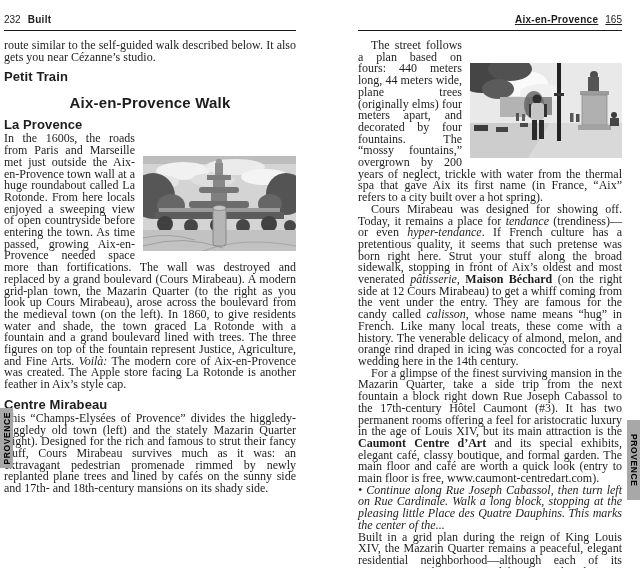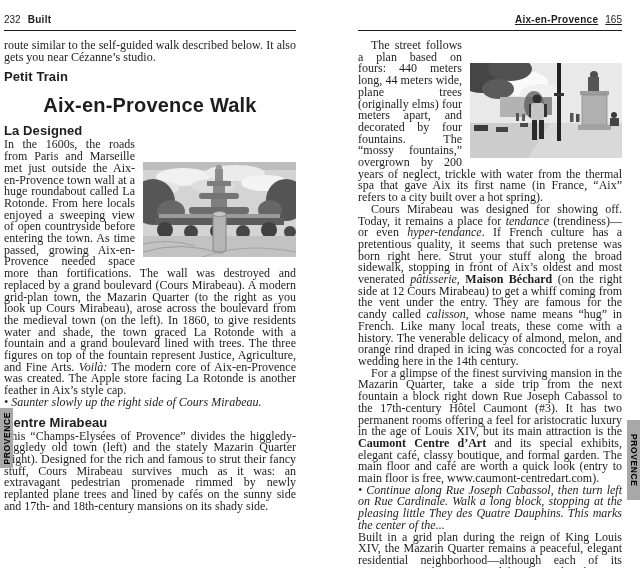--- a/index.html
+++ b/index.html
@@ -23,21 +23,21 @@
 
   .content p{margin:0;font-size:12px;line-height:11.7px;text-align:justify;}
   .content p.bullet{font-style:italic;}
   .content p.indent{text-indent:13px;}
   .sec-h{
     font-family:"Liberation Sans", sans-serif;font-weight:700;
     font-size:13px;margin:6px 0 1px;letter-spacing:.1px;
   }
   .walk-h{
     font-family:"Liberation Sans", sans-serif;font-weight:700;
-    font-size:20px;text-align:center;margin:10px 0 5px;letter-spacing:.2px;
+    font-size:15px;text-align:center;margin:10px 0 5px;letter-spacing:.2px;
   }
 
   .figwrap{float:right;margin:23px 0 3px 8px;line-height:0;}
   .figwrap svg{display:block;}
 
   .side-tab{
     position:absolute;background:#a8a8a8;color:#000;
     font-family:"Liberation Sans", sans-serif;font-weight:700;
     font-size:8.5px;letter-spacing:.6px;
     display:flex;align-items:center;justify-content:center;
@@ -54,21 +54,21 @@
 
   <div class="page left">
     <div class="running-header">
       <span class="pgnum">232</span>
       <span class="pgtitle">Built</span>
     </div>
     <div class="content">
         <p class="body"><span>route similar to the self-guided walk described below. It also gets you near Cézanne’s studio.</span></p>
         <div class="sec-h">Petit Train</div>
         <div class="walk-h">Aix-en-Provence Walk</div>
-        <div class="sec-h">La Designed</div>
+        <div class="sec-h">La Provence</div>
         <p class="body">
   <span class="figwrap">
             <svg width="153" height="95" viewBox="0 0 153 95" xmlns="http://www.w3.org/2000/svg">
     <rect width="153" height="95" fill="#d4d4d4"></rect>
     <rect width="153" height="8" fill="#bdbdbd"></rect>
     <ellipse cx="40" cy="15" rx="27" ry="9" fill="#f1f1f1"></ellipse>
     <ellipse cx="92" cy="11" rx="30" ry="8" fill="#ebebeb"></ellipse>
     <ellipse cx="122" cy="21" rx="24" ry="8" fill="#f4f4f4"></ellipse>
     <ellipse cx="18" cy="26" rx="18" ry="7" fill="#e4e4e4"></ellipse>
     <ellipse cx="70" cy="24" rx="22" ry="7" fill="#dedede"></ellipse>
@@ -93,21 +93,20 @@
     <circle cx="147" cy="70" r="6" fill="#474747"></circle>
     <rect y="74" width="153" height="21" fill="#c2c2c2"></rect>
     <path d="M0 90 Q 40 78 80 92" stroke="#9e9e9e" fill="none" stroke-width="1"></path>
     <path d="M60 95 Q 100 80 153 90" stroke="#a6a6a6" fill="none" stroke-width="1"></path>
     <path d="M0 82 Q 26 76 52 84" stroke="#a2a2a2" fill="none" stroke-width="1"></path>
     <rect x="70" y="52" width="13" height="38" rx="3" fill="#b5b5b5" stroke="#878787" stroke-width="1"></rect>
     <ellipse cx="76.5" cy="52" rx="6.5" ry="2.5" fill="#c6c6c6" stroke="#878787" stroke-width="0.8"></ellipse>
   </svg>
           </span>
 <span>In the 1600s, the roads from Paris and Marseille met just outside the Aix-en-Provence town wall at a huge roundabout called La Rotonde. From here locals enjoyed a sweeping view of open countryside before entering the town. As time passed, growing Aix-en-Provence needed space more than fortifications. The wall was destroyed and replaced by a grand boulevard (Cours Mirabeau). A modern grid-plan town, the Mazarin Quarter (to the right as you look up Cours Mirabeau), arose across the boulevard from the medieval town (on the left). In 1860, to give residents water and shade, the town graced La Rotonde with a fountain and a grand boulevard lined with trees. The three figures on top of the fountain represent Justice, Agriculture, and Fine Arts. </span><i>Voilà:</i><span> The modern core of Aix-en-Provence was created. The Apple store facing La Rotonde is another feather in Aix’s style cap.</span></p>
-        <p class="bullet"><span>• Saunter slowly up the right side of Cours Mirabeau.</span></p>
         <div class="sec-h">Centre Mirabeau</div>
         <p class="body"><span>This “Champs-Elysées of Provence” divides the higgledy-piggledy old town (left) and the stately Mazarin Quarter (right). Designed for the rich and famous to strut their fancy stuff, Cours Mirabeau survives much as it was: an extravagant pedestrian promenade rimmed by newly replanted plane trees and lined by cafés on the sunny side and 17th- and 18th-century mansions on its shady side.</span></p>
       </div>
   </div>
 
   <div class="page right">
     <div class="running-header">
       <span class="pgtitle">Aix-en-Provence</span>
       <span class="pgnum">165</span>
     </div>
@@ -146,21 +145,21 @@
     <rect x="59" y="41" width="3" height="13" fill="#333333"></rect>
     <rect x="74" y="41" width="3" height="13" fill="#333333"></rect>
     <rect x="61" y="40" width="13" height="17" rx="3" fill="#c5c5c5"></rect>
     <rect x="62" y="57" width="5" height="20" fill="#2b2b2b"></rect>
     <rect x="69" y="57" width="5" height="19" fill="#2b2b2b"></rect>
   </svg>
           </span>
 <span>The street follows a plan based on fours: 440 meters long, 44 meters wide, plane trees (originally elms) four meters apart, and decorated by four fountains. The “mossy fountains,” overgrown by 200 years of neglect, trickle with water from the thermal spa that gave Aix its first name (in France, “Aix” refers to a city built over a hot spring).</span></p>
         <p class="body indent"><span>Cours Mirabeau was designed for showing off. Today, it remains a place for </span><i>tendance</i><span> (trendiness)—or even </span><i>hyper-tendance</i><span>. If French culture has a pretentious quality, it seems that such pretense was born right here. Strut your stuff along the broad sidewalk, stopping in front of Aix’s oldest and most venerated </span><i>pâtisserie</i><span>, </span><b>Maison Béchard</b><span> (on the right side at 12 Cours Mirabeau) to get a whiff coming from the vent under the entry. They are famous for the candy called </span><i>calisson</i><span>, whose name means “hug” in French. Like many local treats, these come with a history. The venerable delicacy of almond, melon, and orange rind draped in icing was concocted for a royal wedding here in the 14th century.</span></p>
         <p class="body indent"><span>For a glimpse of the finest surviving mansion in the Mazarin Quarter, take a side trip from the next fountain a block right down Rue Joseph Cabassol to the 17th-century Hôtel Caumont (#3). It has two permanent rooms offering a feel for aristocratic luxury in the age of Louis XIV, but its main attraction is the </span><b>Caumont Centre d’Art</b><span> and its special exhibits, elegant café, classy boutique, and formal garden. The main floor and café are worth a quick look (entry to main floor is free, www.caumont-centredart.com).</span></p>
-        <p class="bullet"><span>• Continue along Rue Joseph Cabassol, then turn left on Rue Cardinale. Walk a long block, stopping at the pleasing little They des Quatre Dauphins. This marks the center of the...</span></p>
+        <p class="bullet"><span>• Continue along Rue Joseph Cabassol, then turn left on Rue Cardinale. Walk a long block, stopping at the pleasing little Place des Quatre Dauphins. This marks the center of the...</span></p>
         <p class="body"><span>Built in a grid plan during the reign of King Louis XIV, the Mazarin Quarter remains a peaceful, elegant residential neighborhood—although each of its mansions now houses several families rather than just one. Study the quarter’s Baroque and Neoclassical architecture (from the 17th and 18th centuries). The square’s Fountain of the Four Dolphins, inspired by Bernini’s fountains in Rome,</span></p>
       </div>
   </div>
 
   <div class="side-tab left-tab">
     <span>PROVENCE</span>
   </div>
   <div class="side-tab right-tab">
     <span>PROVENCE</span>
   </div>

